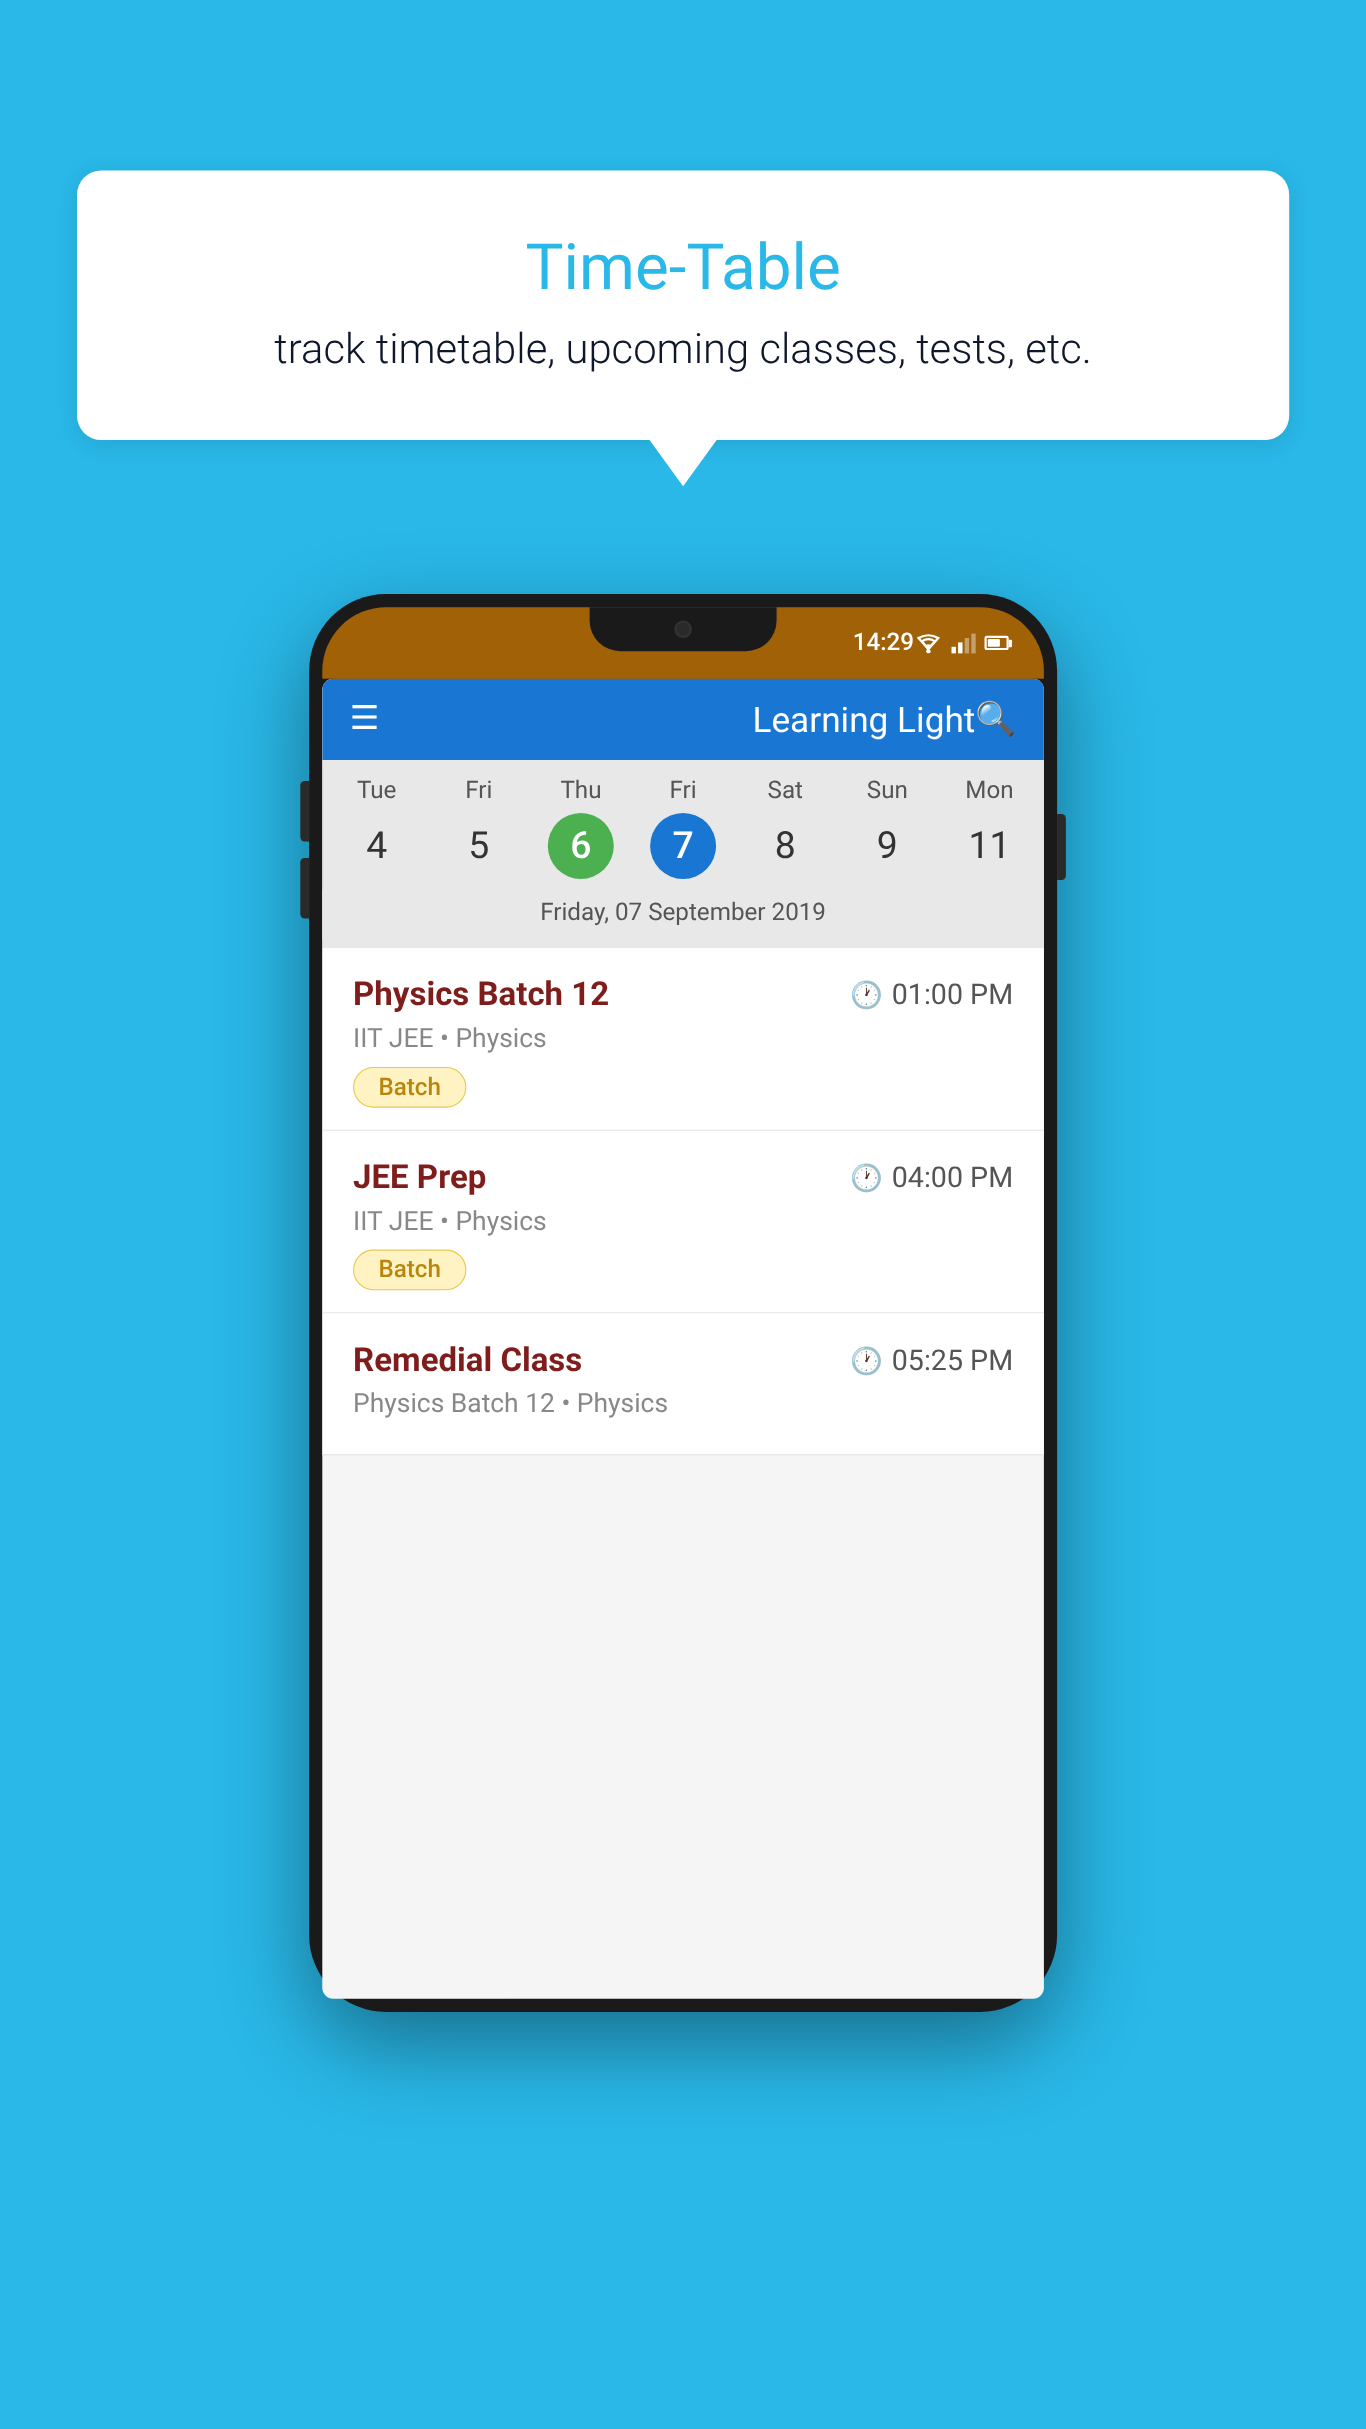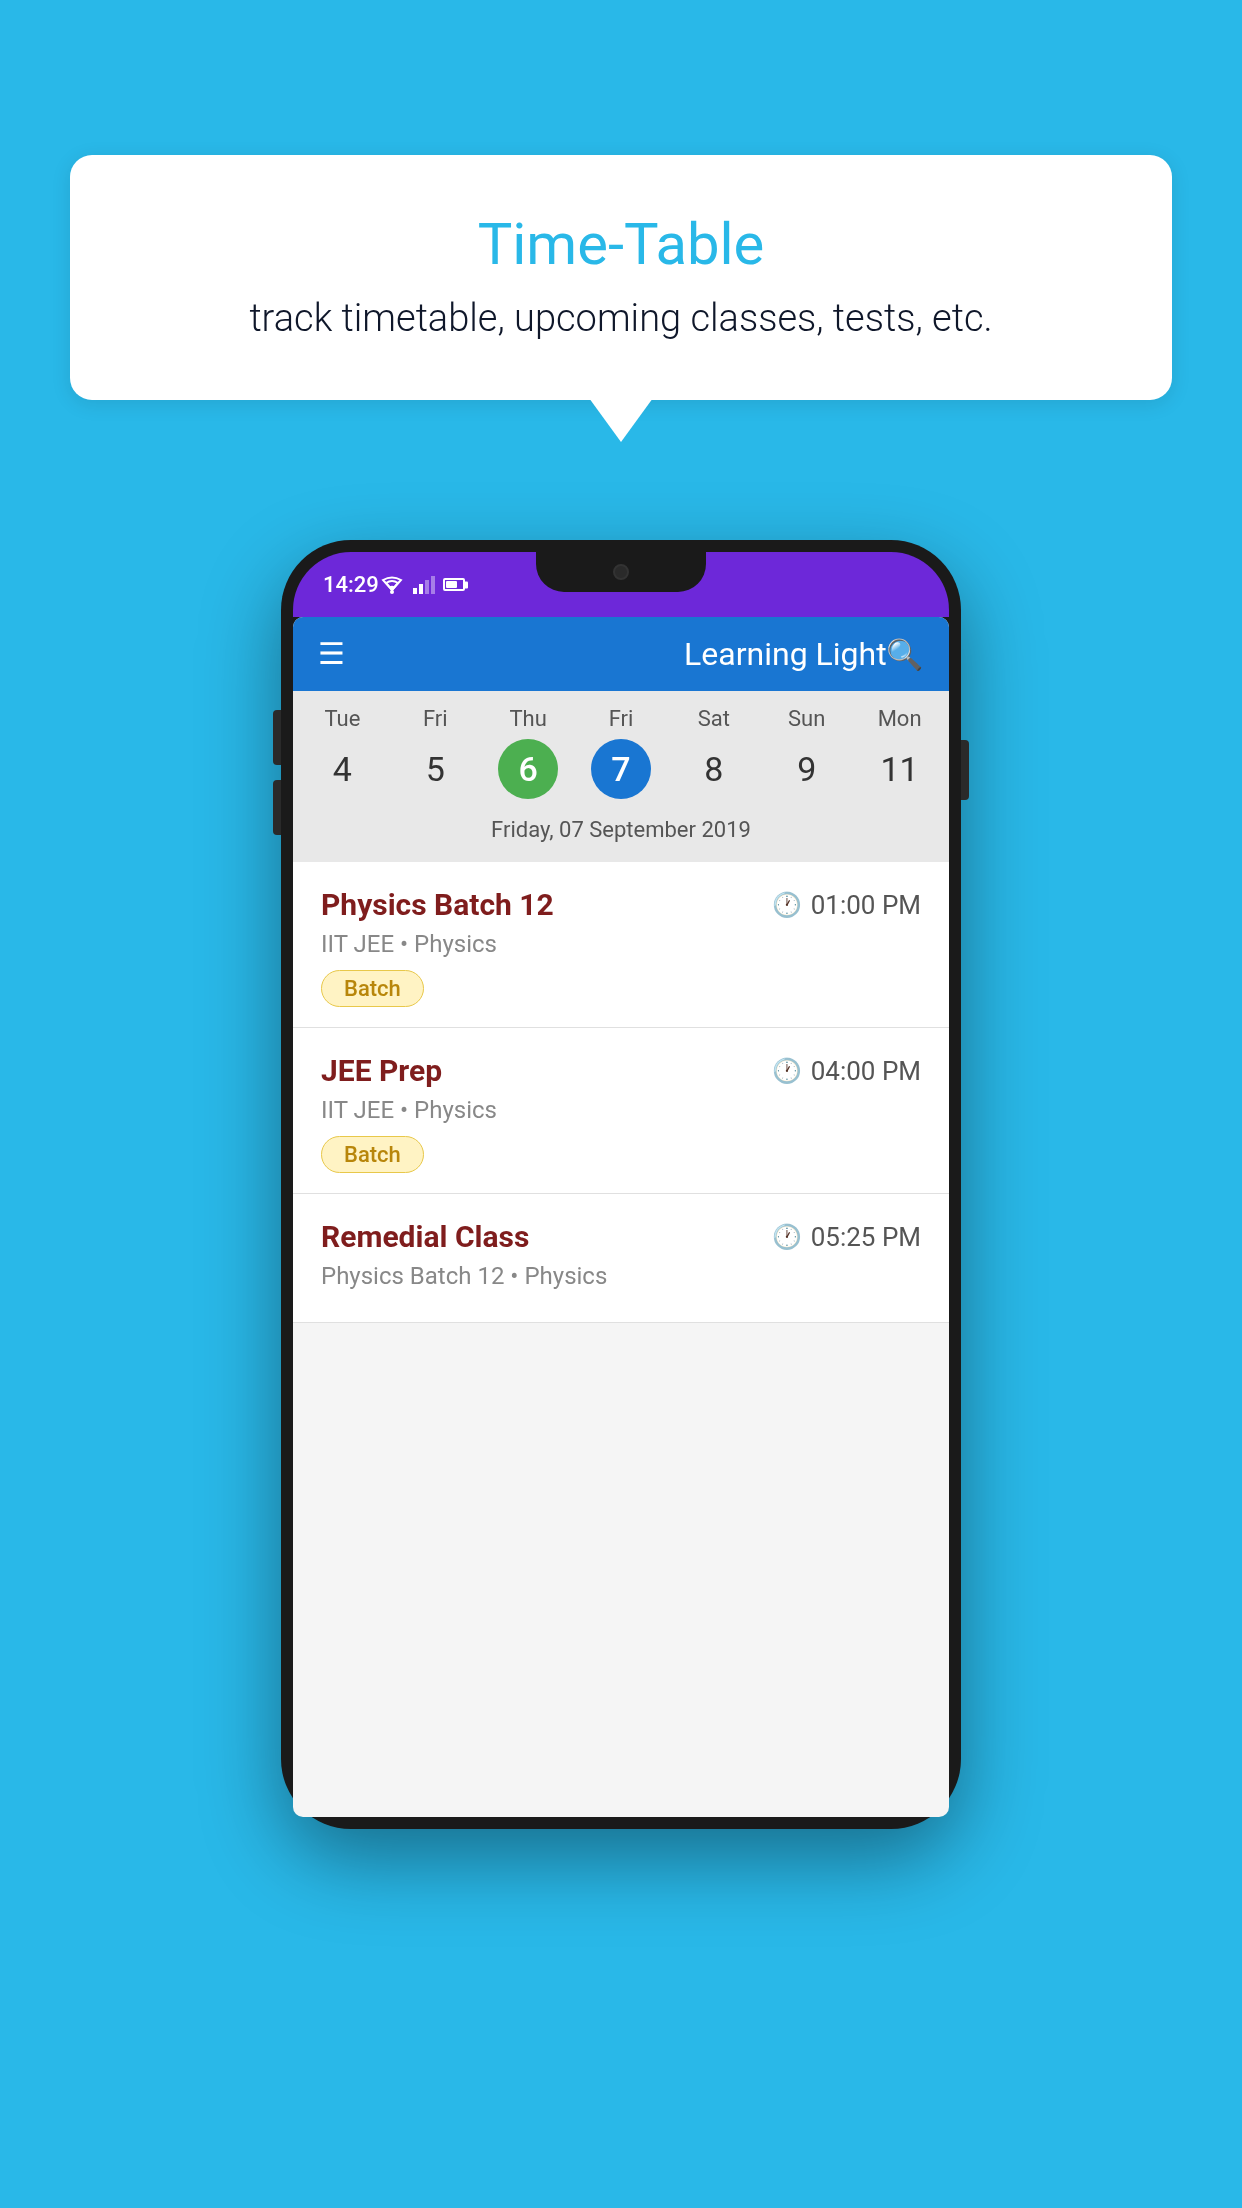--- a/index.html
+++ b/index.html
@@ -69,25 +69,25 @@
       background: #1a1a1a;
       border-radius: 70px;
       padding: 12px;
       box-shadow: 0 30px 80px rgba(0,0,0,0.4);
       position: relative;
     }
 
     
     .phone-top-bar {
       height: 65px;
-      background: #6d28d9;
+      background: #a16207;
       border-radius: 58px 58px 0 0;
       display: flex;
       align-items: center;
-      justify-content: flex-start;
+      justify-content: flex-end;
       padding: 0 30px;
       position: relative;
       z-index: 10;
     }
 
     .status-time {
       color: white;
       font-size: 22px;
       font-weight: 500;
     }
@@ -159,21 +159,21 @@
     }
 
     
     .calendar-strip {
       background: #e8e8e8;
       padding: 15px 0 8px;
     }
 
     .days-row {
       display: flex;
-      justify-content: space-between;
+      justify-content: flex-end;
       padding: 0 15px;
       margin-bottom: 10px;
       gap: 24px;
     }
 
     .day-col {
       display: flex;
       flex-direction: column;
       align-items: center;
       width: 75px;

